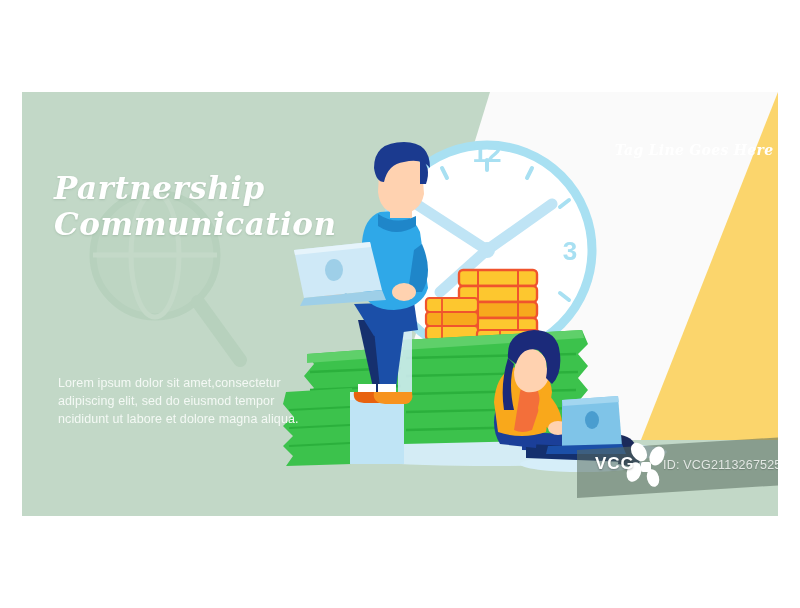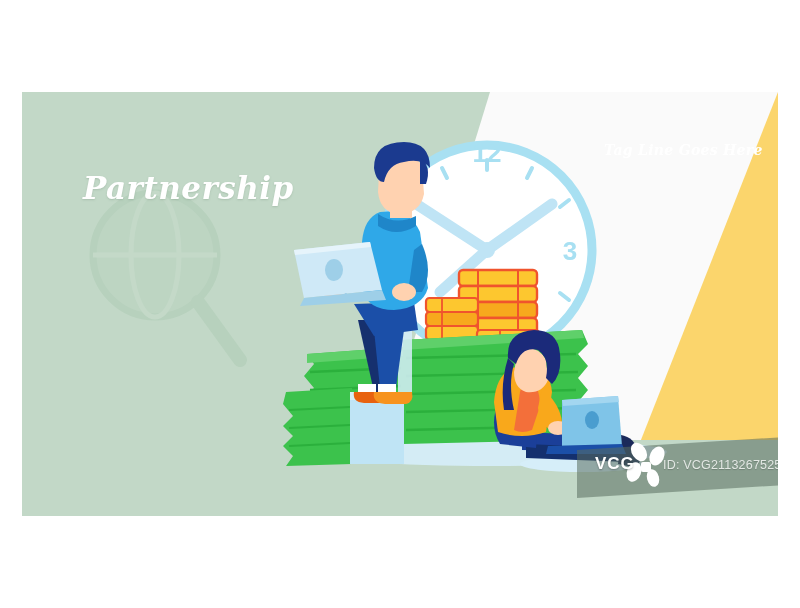--- a/index.html
+++ b/index.html
@@ -9,41 +9,41 @@
     font-family:"Liberation Sans", sans-serif;
     overflow:hidden;
     position:relative;
   }
   #stage{position:absolute;left:0;top:0;width:800px;height:608px;background:#ffffff;}
   #banner{position:absolute;left:22px;top:92px;width:756px;height:424px;overflow:hidden;background:#a16207;}
   .layer{position:absolute;left:0;top:0;width:100%;height:100%;}
 
   
   .headline{
-    position:absolute;left:61px;top:78px;width:330px;
+    position:absolute;left:32px;top:78px;width:330px;
     font-family:"DejaVu Serif", serif;
     font-style:italic;font-weight:bold;
     font-size:31px;line-height:36px;
     color:#ffffff;
     letter-spacing:0.5px;
     text-shadow:0 1px 2px rgba(120,150,125,0.35);
   }
   .subline{
     position:absolute;left:48px;top:198px;width:300px;
     font-size:12.5px;color:#f2f8f3;letter-spacing:.2px;
   }
   .bodycopy{
     position:absolute;left:36px;top:282px;width:280px;
     font-size:12.5px;line-height:18px;color:#f4f9f5;letter-spacing:.1px;
   }
   .tagline{
     position:absolute;left:582px;top:50px;width:180px;
     font-family:"DejaVu Serif", serif;
     font-style:italic;font-weight:bold;
-    font-size:14px;color:#ffffff;text-align:left;
+    font-size:14px;color:#ffffff;text-align:center;
     letter-spacing:.3px;
   }
 
   
   #wm{position:absolute;left:555px;top:344px;width:232px;height:62px;pointer-events:none;}
   .wm-txt{
     position:absolute;left:86px;top:22px;
     font-size:12.5px;color:#e3e8e4;letter-spacing:.2px;
     text-shadow:0 1px 1px rgba(0,0,0,.18);
   }
@@ -263,23 +263,29 @@
           <path d="M540 308 L596 304 L600 354 L540 354 Z" fill="#7fc4e8"></path>
           <path d="M540 308 L596 304 L597 310 L541 314 Z" fill="#a3d6f0"></path>
           <ellipse cx="570" cy="328" rx="7" ry="9" fill="#4a9dcf"></ellipse>
           <path d="M526 354 L600 352 L604 362 L524 362 Z" fill="#1b4fa8"></path>
         </g>
       </g>
     </svg>
 
     <div class="headline">
       <div>Partnership</div>
+      <div>Communication</div>
     </div>
 
 
+    <div class="bodycopy">
+      <div>Lorem ipsum dolor sit amet,consectetur</div>
+      <div>adipiscing elit, sed do eiusmod tempor</div>
+      <div>ncididunt ut labore et dolore magna aliqua.</div>
+    </div>
 
     <div class="tagline">Tag Line Goes Here</div>
 
     <div id="wm">
       <svg width="223" height="62" viewBox="0 0 223 62">
         <polygon points="0,14 223,0 223,48 0,62" fill="rgba(90,110,95,0.55)"></polygon>
         <g fill="#ffffff">
           <ellipse cx="62" cy="16" rx="7" ry="10" transform="rotate(-35 62 16)"></ellipse>
           <ellipse cx="80" cy="20" rx="7" ry="10" transform="rotate(25 80 20)"></ellipse>
           <ellipse cx="57" cy="36" rx="7" ry="10" transform="rotate(20 57 36)"></ellipse>

